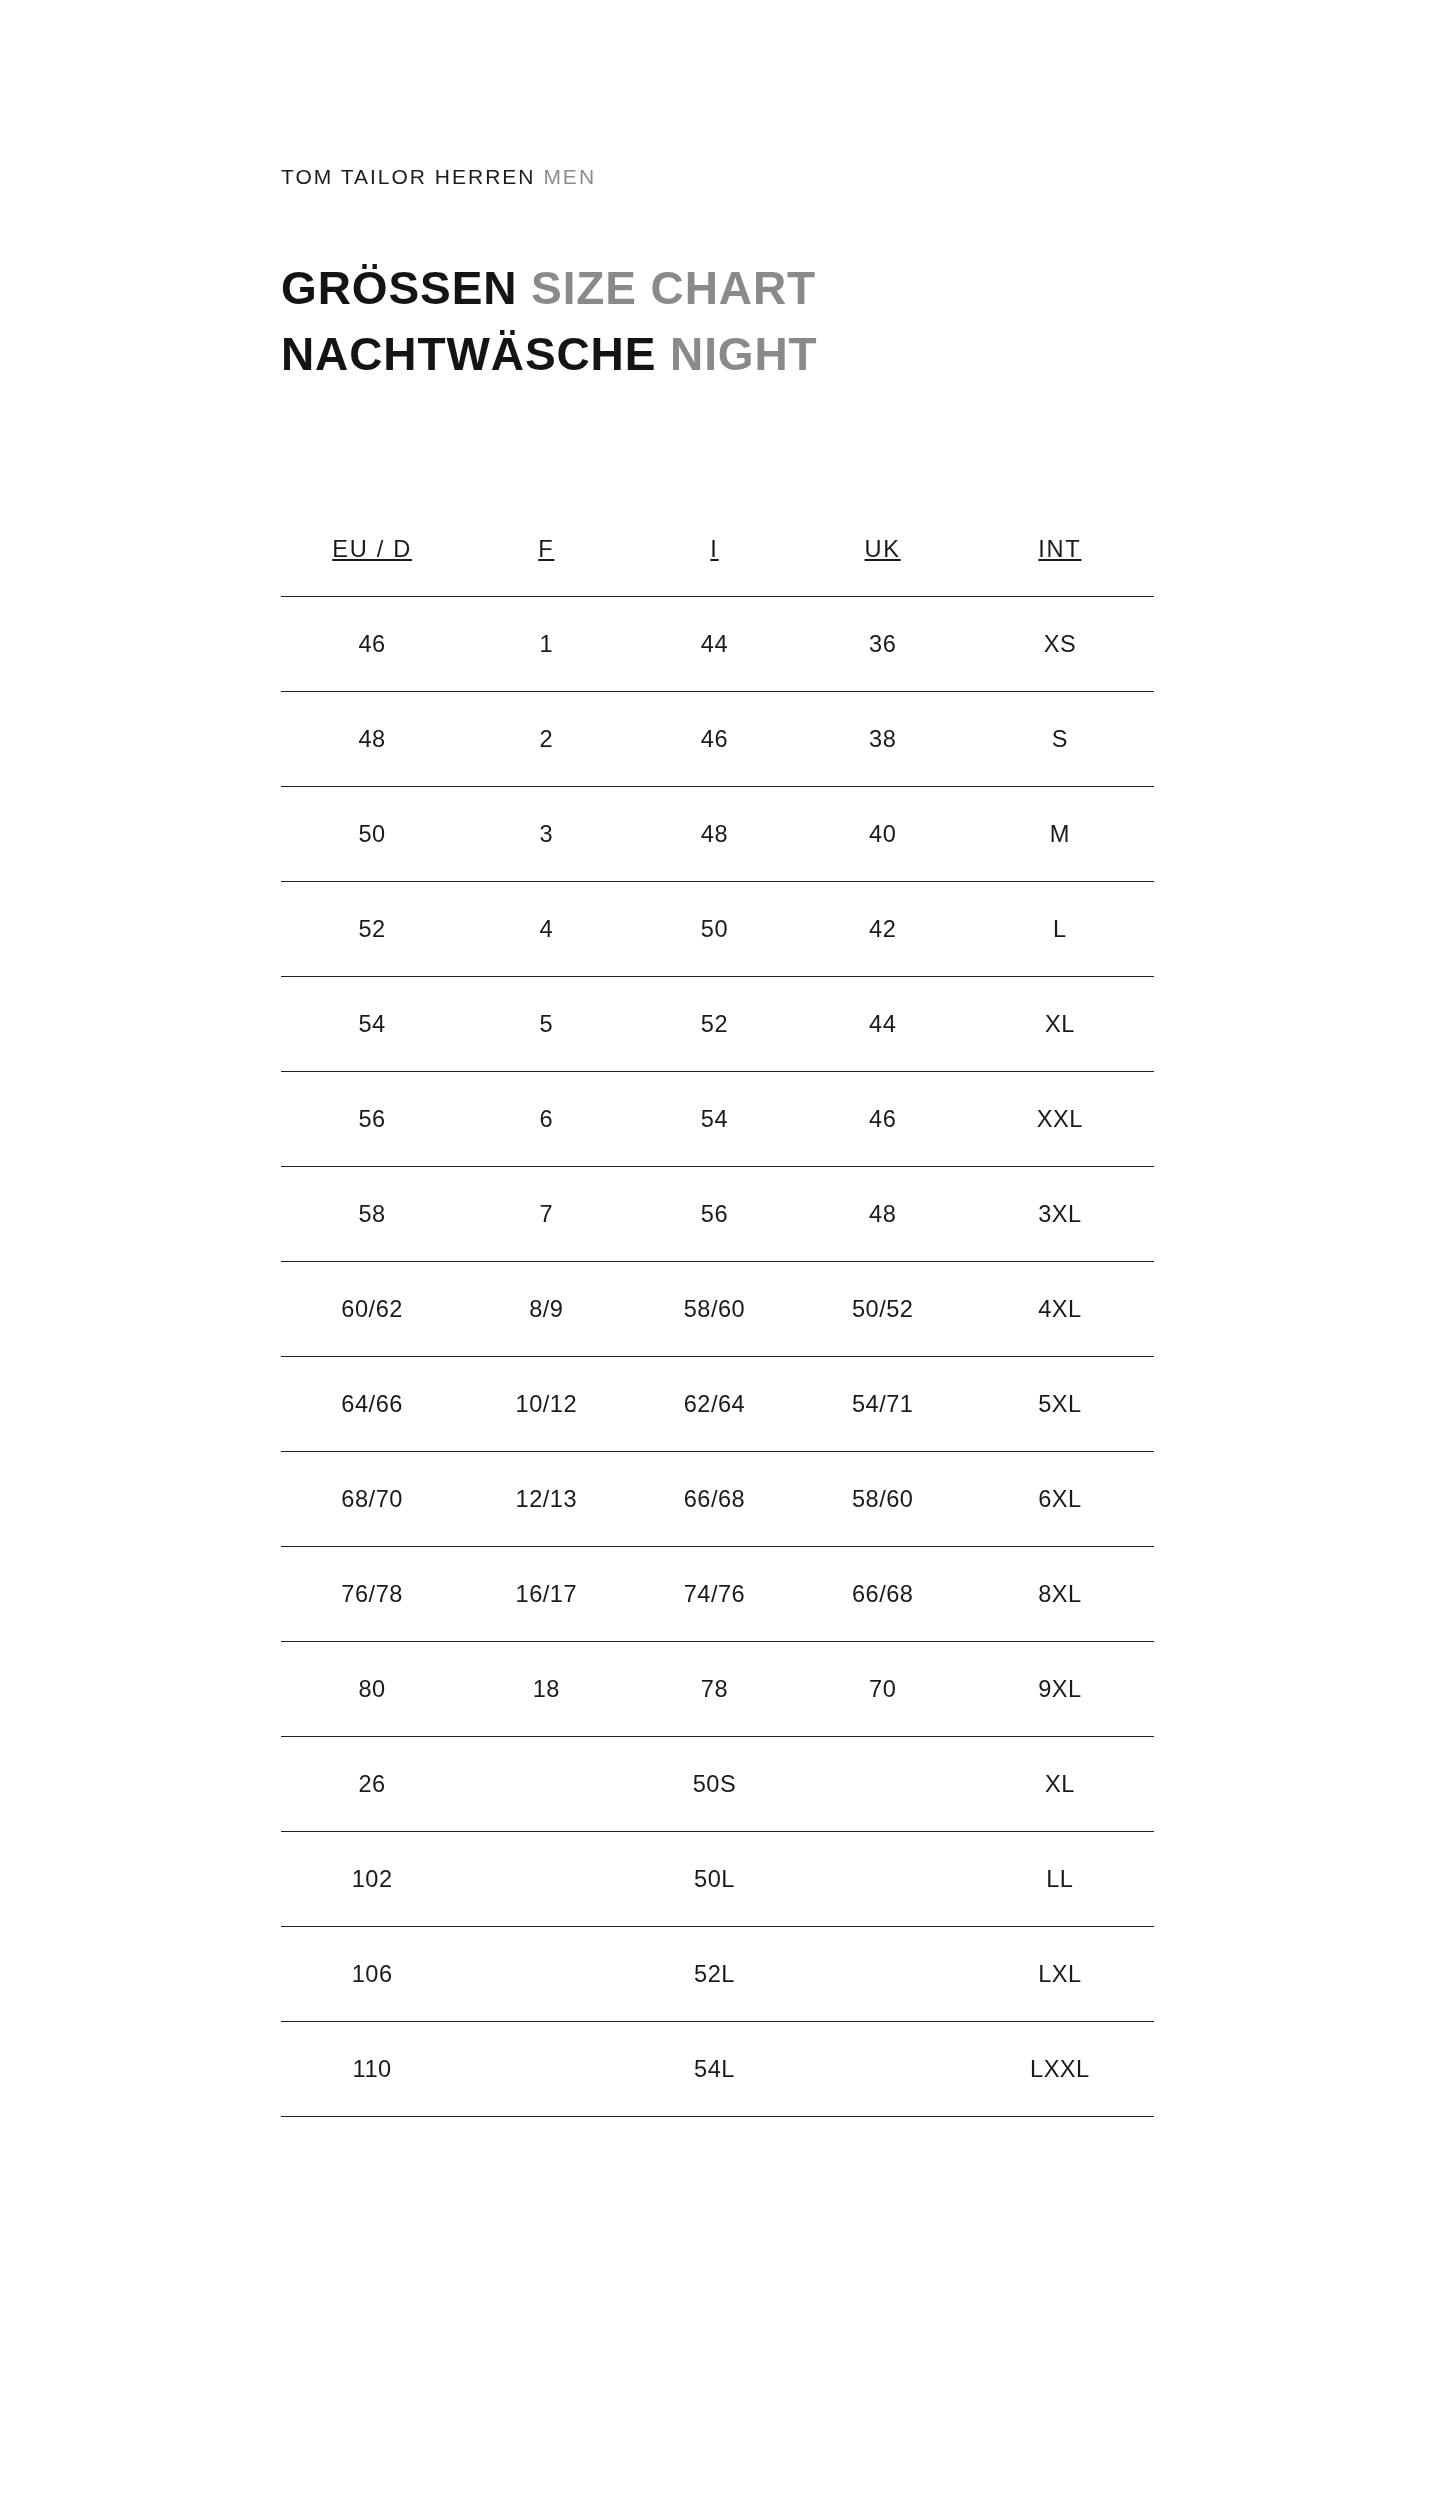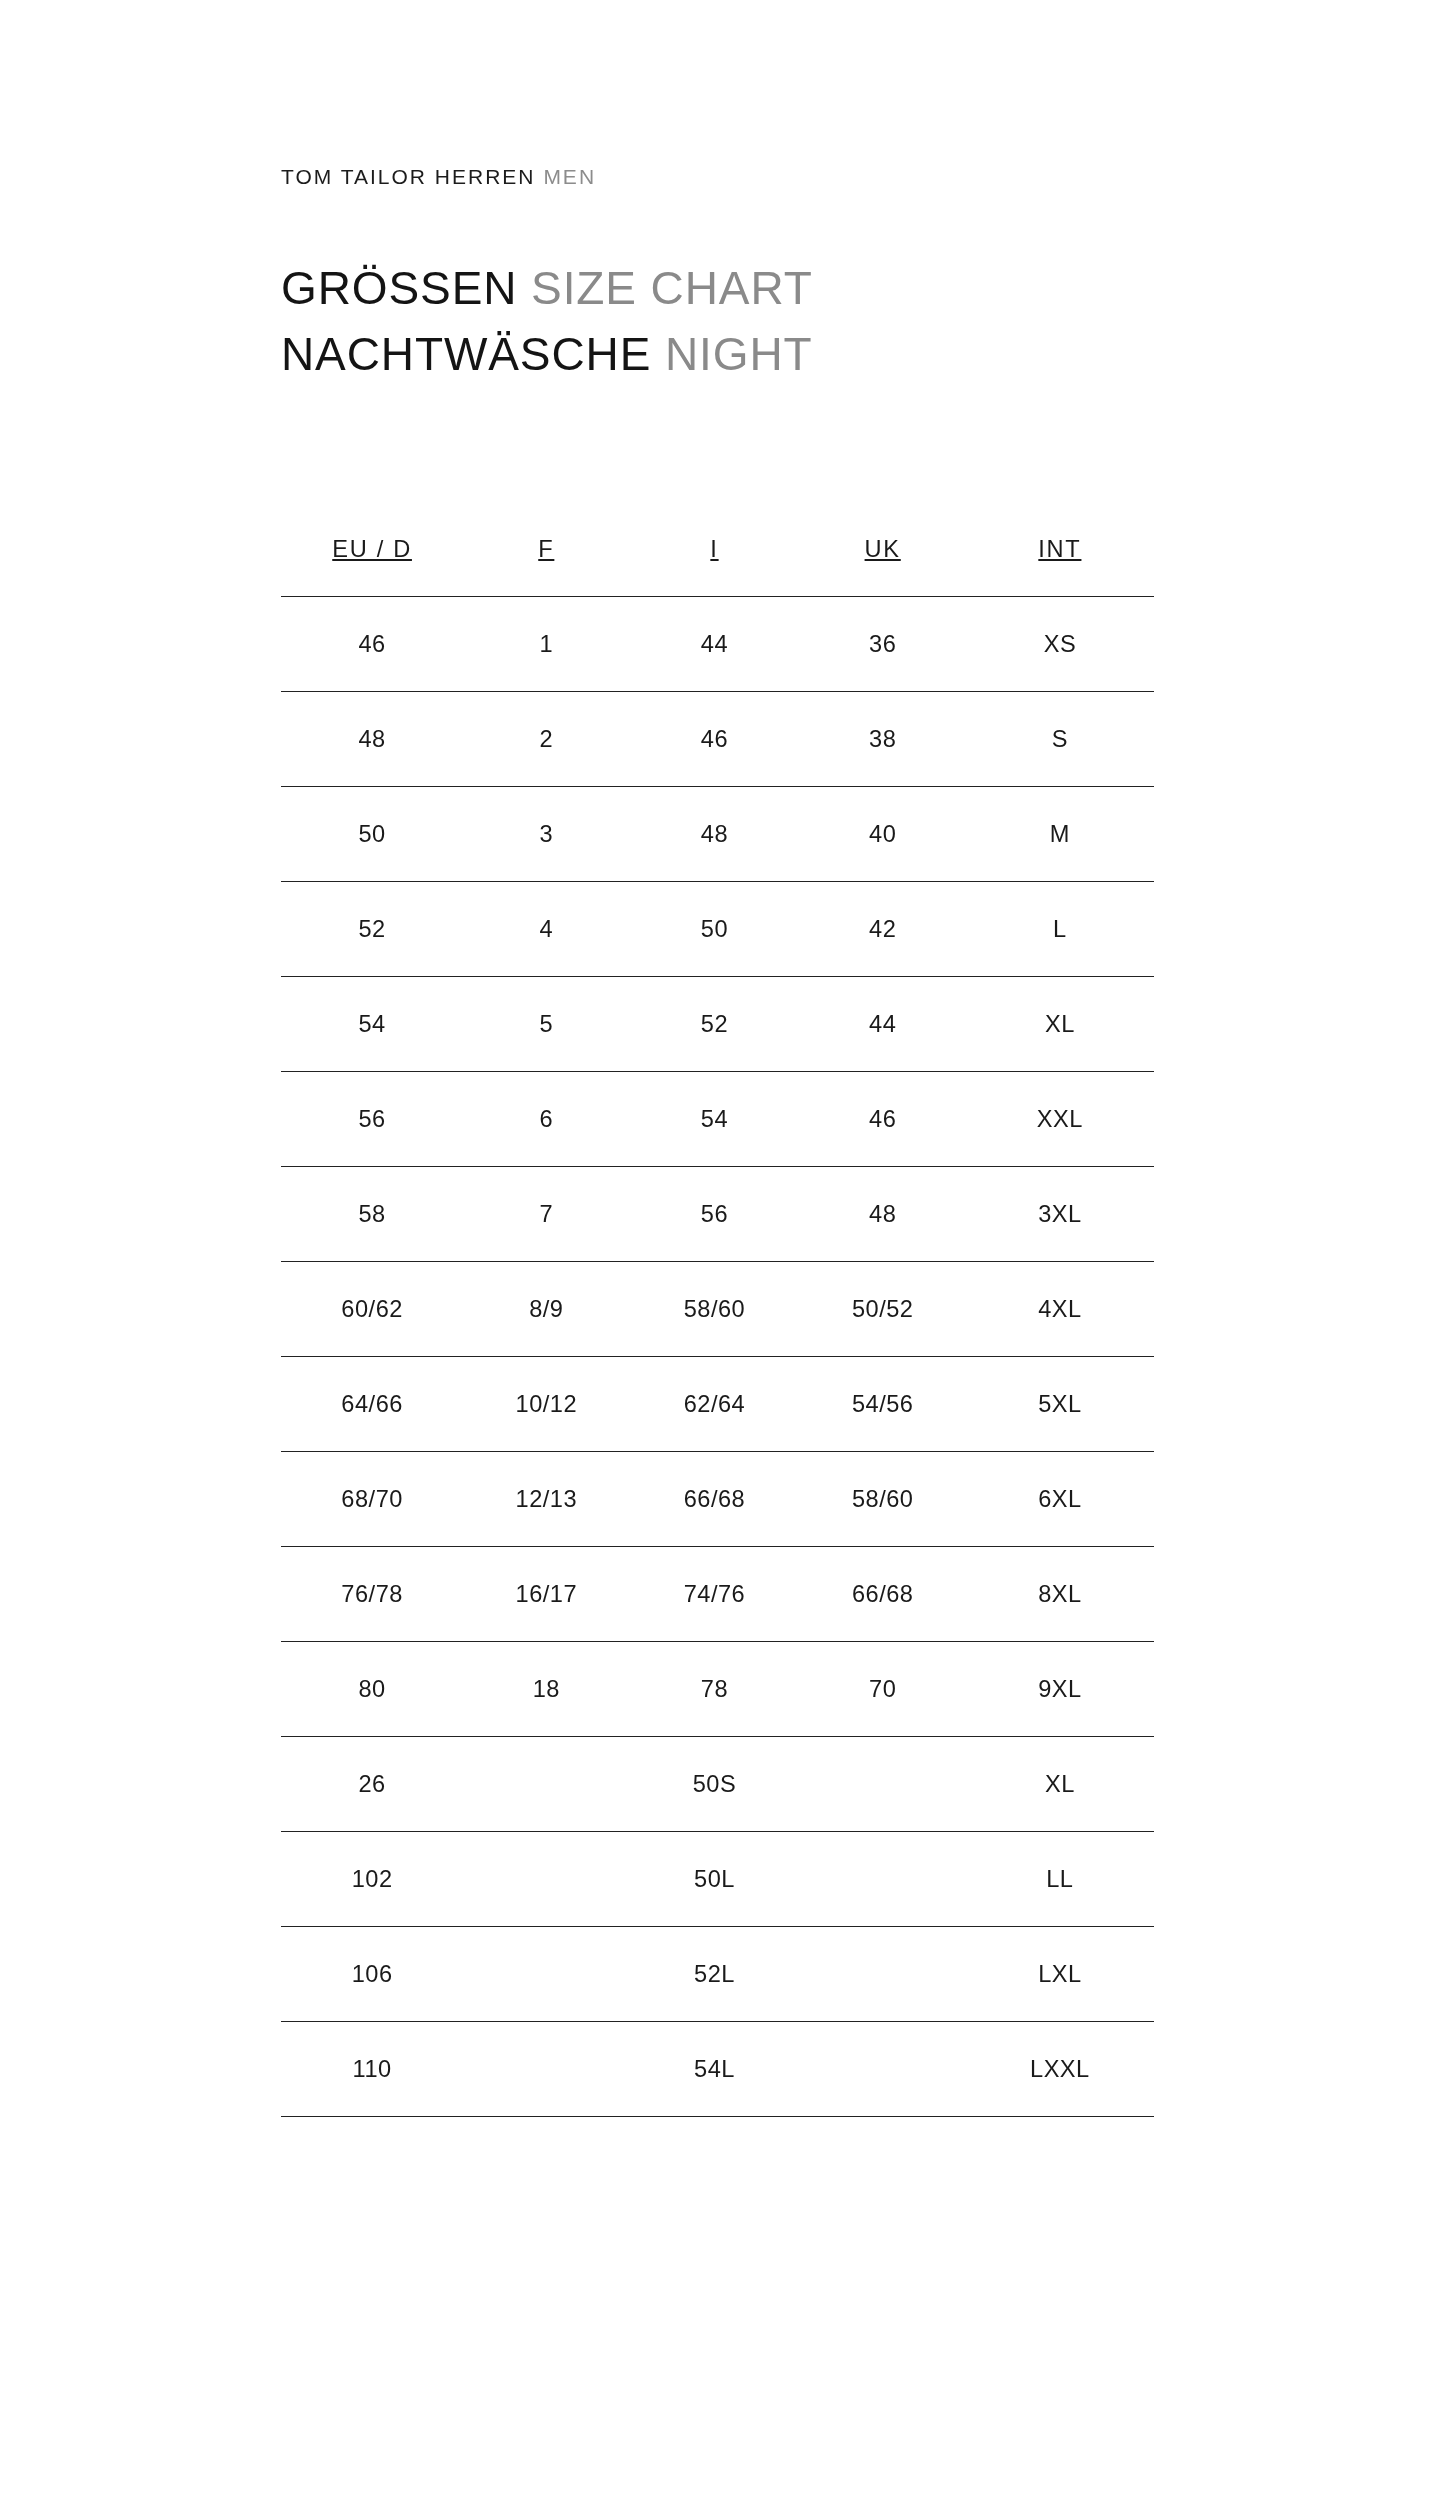--- a/index.html
+++ b/index.html
@@ -39,21 +39,21 @@
   
   .title-block {
     position: absolute;
     left: 281px;
     top: 265px;
     line-height: 1.00;
     white-space: nowrap;
   }
   .title-line {
     font-size: 46px;
-    font-weight: 400;
+    font-weight: 700;
     letter-spacing: 0.9px;
     line-height: 1.00;
     margin: 0 0 20.4px 0;
   }
   .title-line:last-child { margin-bottom: 0; }
   .title-line .dark { color: #141414; }
   .title-line .muted { color: #8a8a8a; }
 
   
   .size-table {
@@ -185,21 +185,21 @@
           <td>60/62</td>
           <td>8/9</td>
           <td>58/60</td>
           <td>50/52</td>
           <td>4XL</td>
         </tr>
         <tr>
           <td>64/66</td>
           <td>10/12</td>
           <td>62/64</td>
-          <td>54/56</td>
+          <td>54/71</td>
           <td>5XL</td>
         </tr>
         <tr>
           <td>68/70</td>
           <td>12/13</td>
           <td>66/68</td>
           <td>58/60</td>
           <td>6XL</td>
         </tr>
         <tr>

